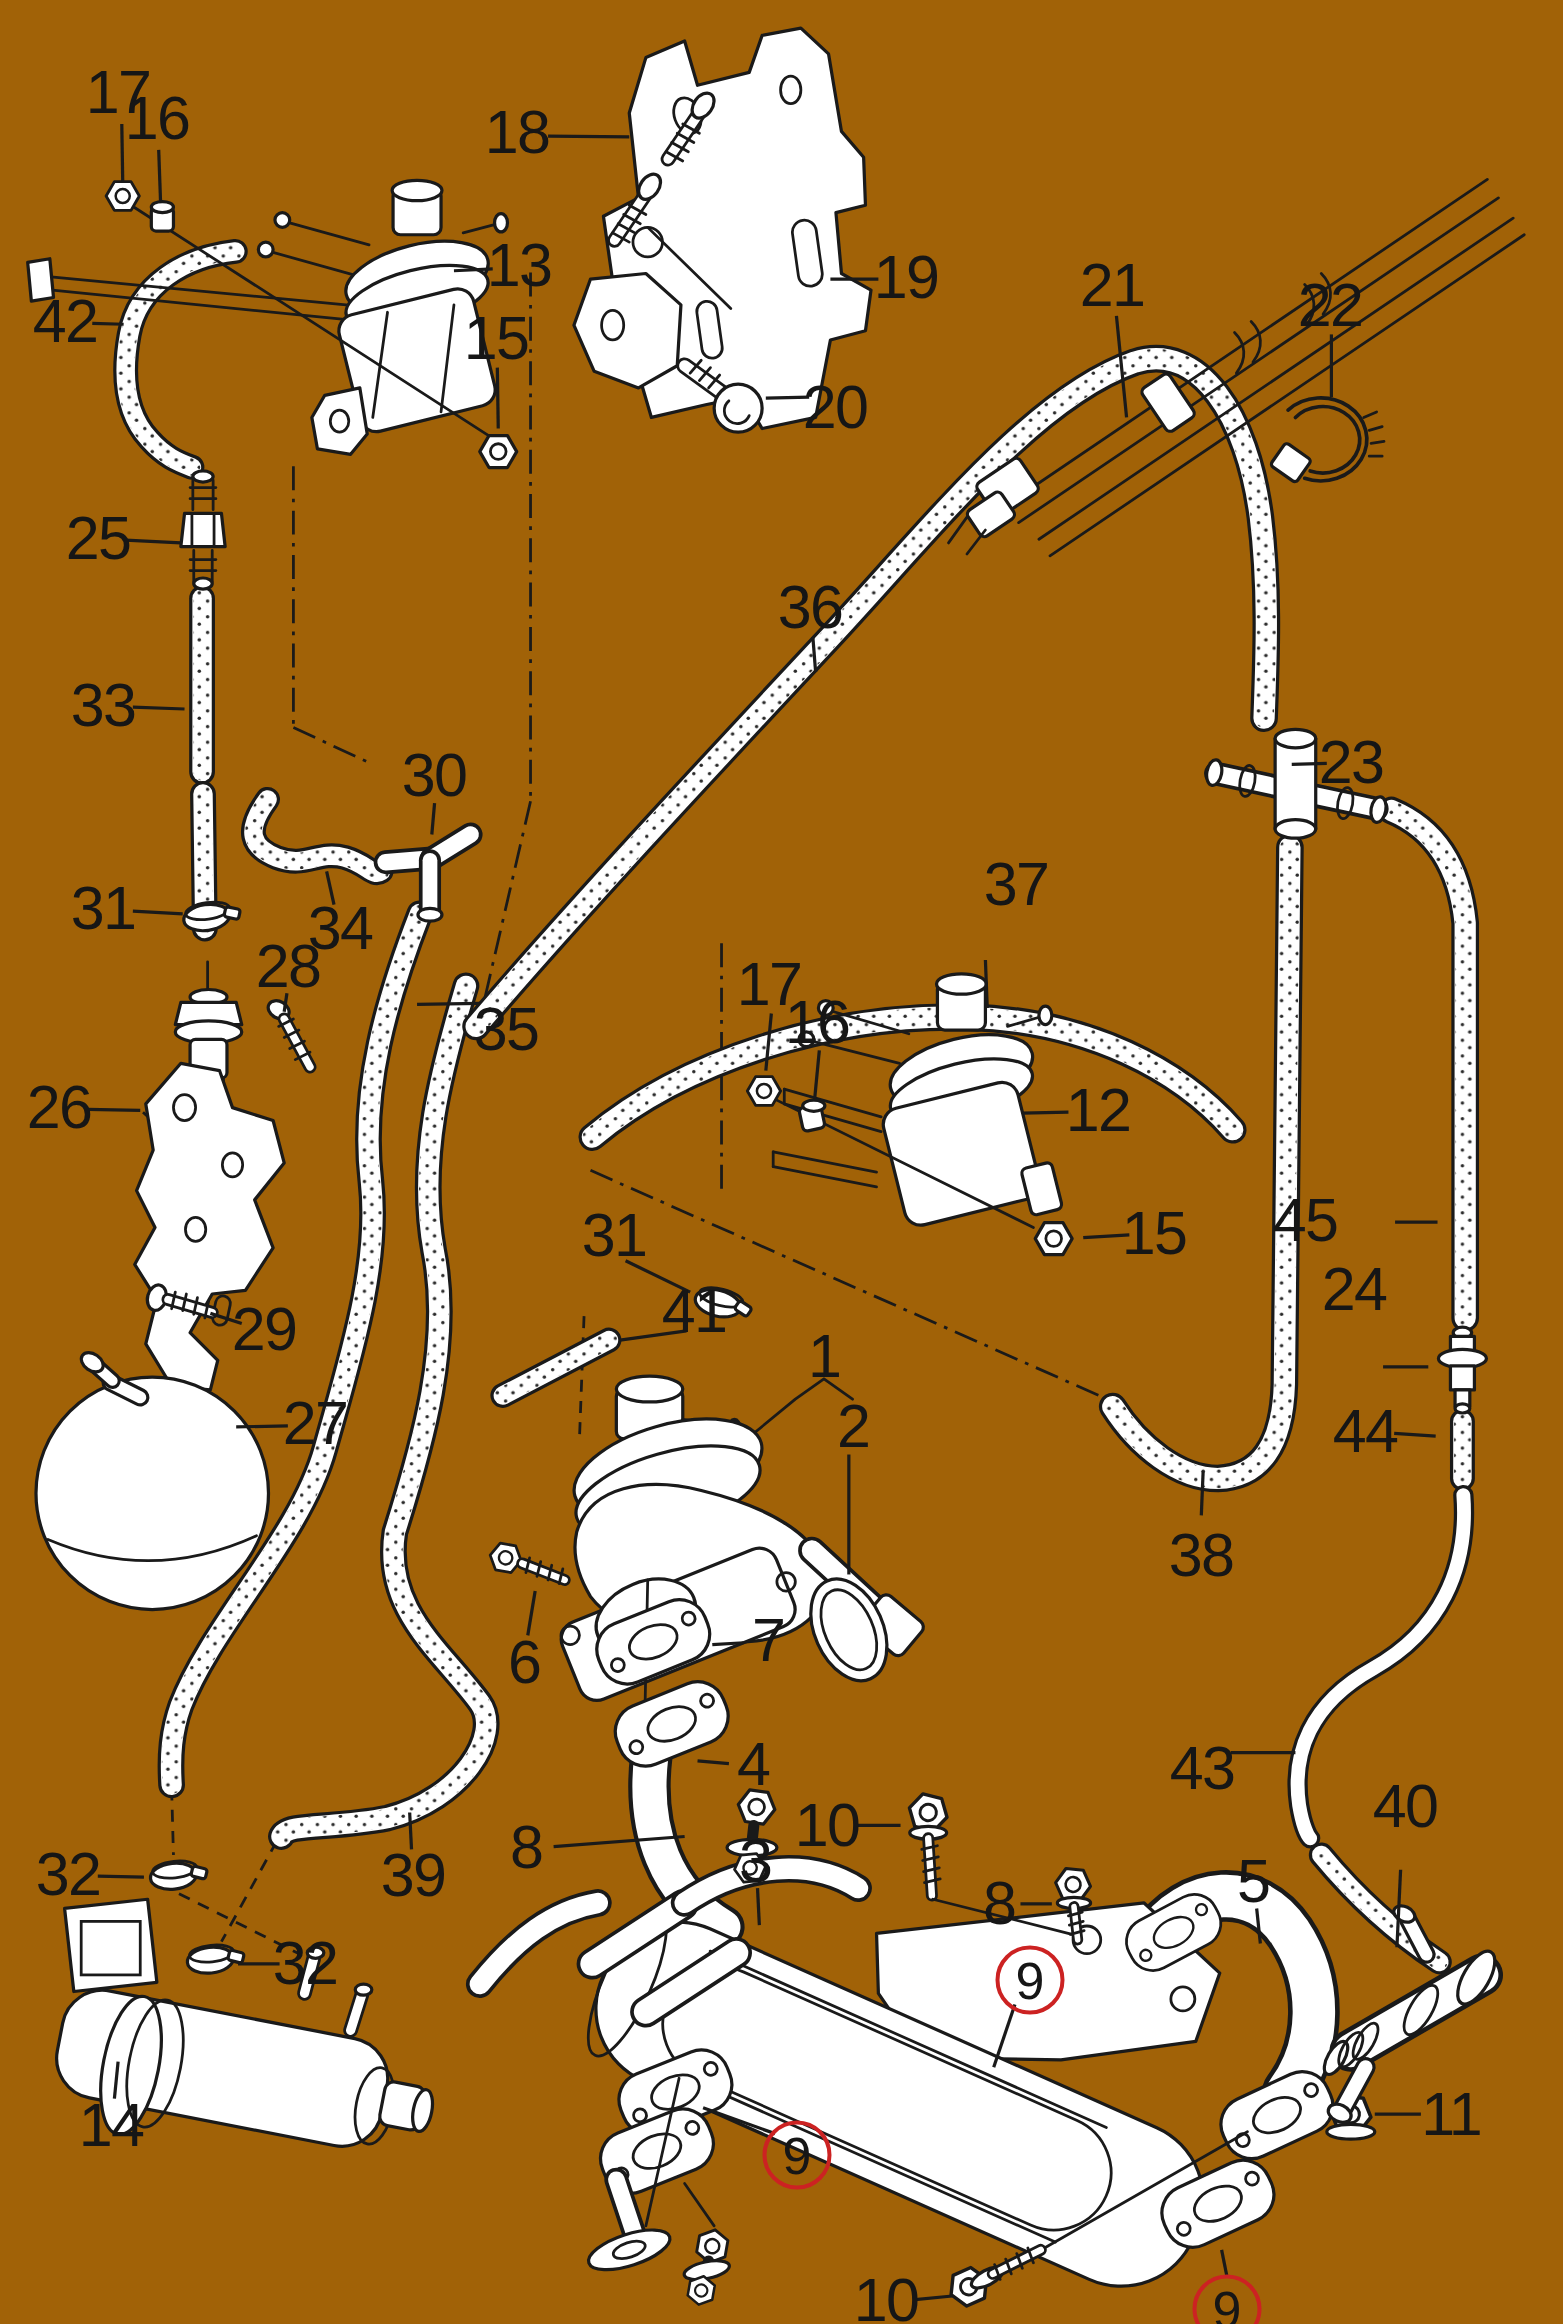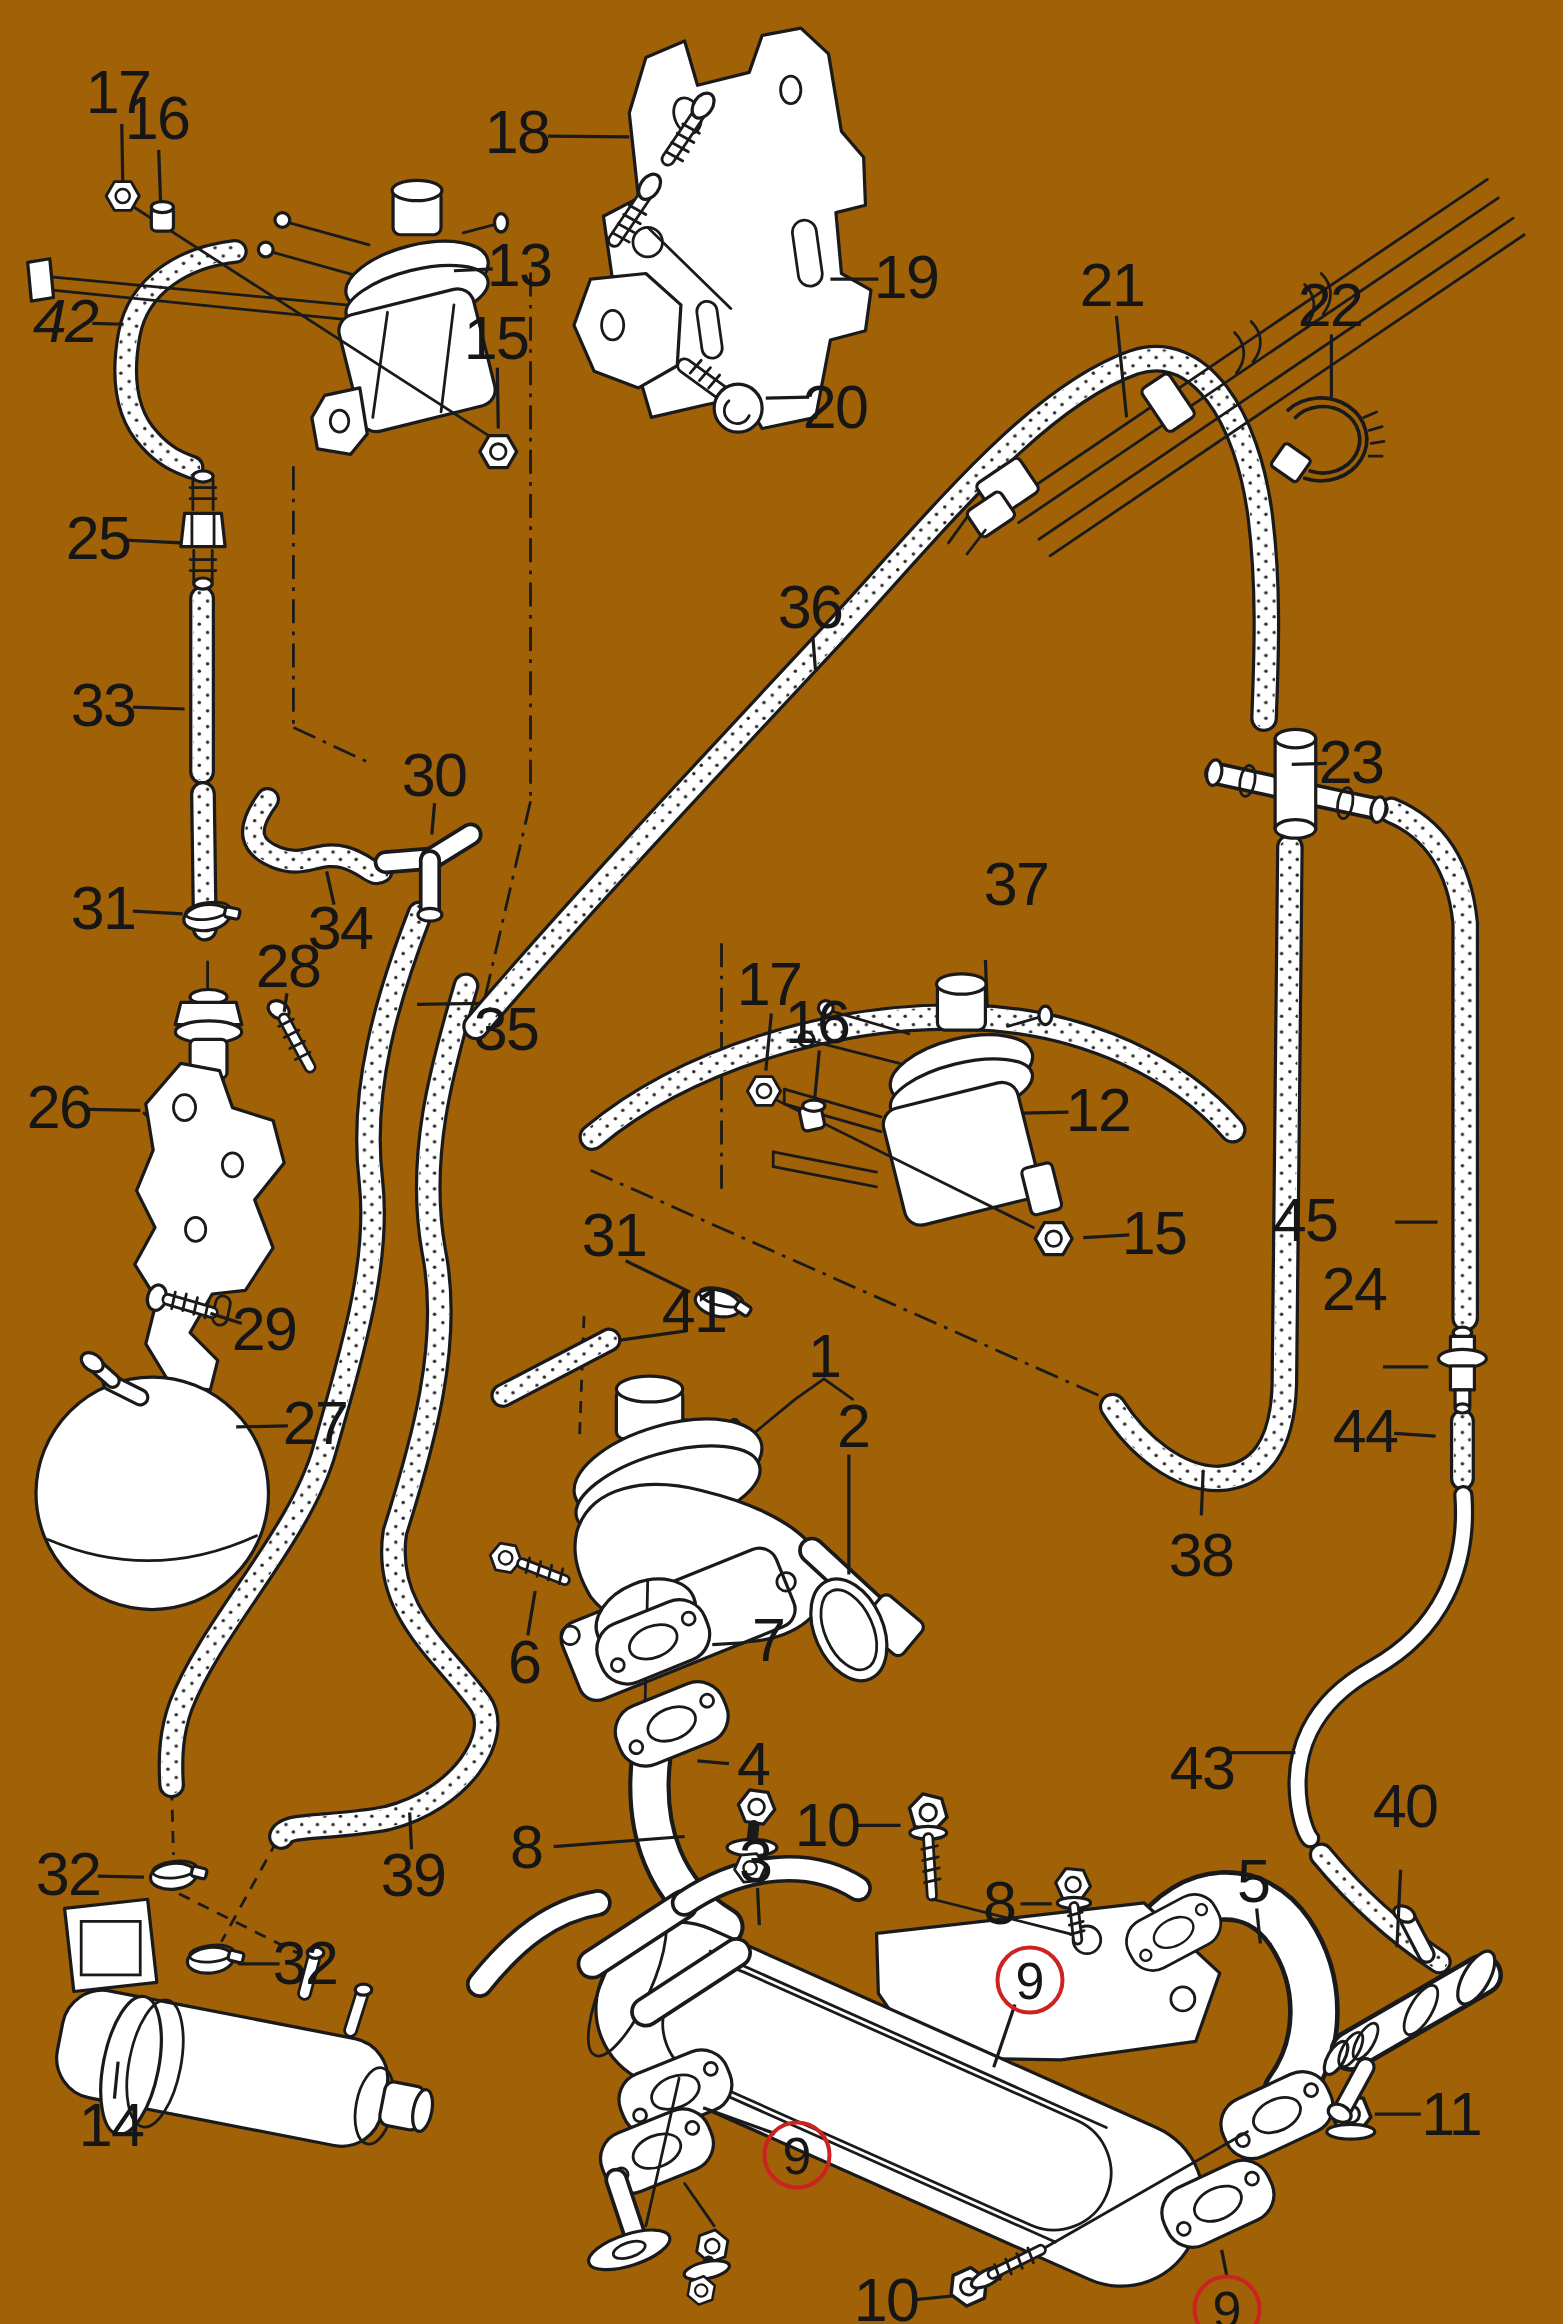--- a/index.html
+++ b/index.html
@@ -553,21 +553,21 @@
 <div id="labels">
       <div class="co" style="left: 118px; top: 92px;">17</div>
       <div class="co" style="left: 157px; top: 118px;">16</div>
       <div class="co" style="left: 519px; top: 265px;">13</div>
       <div class="co" style="left: 496px; top: 338px;">15</div>
       <div class="co" style="left: 517px; top: 132px;">18</div>
       <div class="co" style="left: 906px; top: 277px;">19</div>
       <div class="co" style="left: 835px; top: 396px; margin-top: 11px;">20</div>
       <div class="co" style="left: 1112px; top: 285px;">21</div>
       <div class="co" style="left: 1330px; top: 305px;">22</div>
-      <div class="co" style="left: 65px; top: 321px; font-style: italic;">42</div>
+      <div class="co" style="left: 65px; top: 321px;">42</div>
       <div class="co" style="left: 98px; top: 538px;">25</div>
       <div class="co" style="left: 103px; top: 705px;">33</div>
       <div class="co" style="left: 103px; top: 908px;">31</div>
       <div class="co" style="left: 59px; top: 1107px;">26</div>
       <div class="co" style="left: 288px; top: 966px;">28</div>
       <div class="co" style="left: 264px; top: 1329px;">29</div>
       <div class="co" style="left: 315px; top: 1423px;">27</div>
       <div class="co" style="left: 434px; top: 775px;">30</div>
       <div class="co" style="left: 340px; top: 928px;">34</div>
       <div class="co" style="left: 506px; top: 1001px; margin-top: 28px;">35</div>

